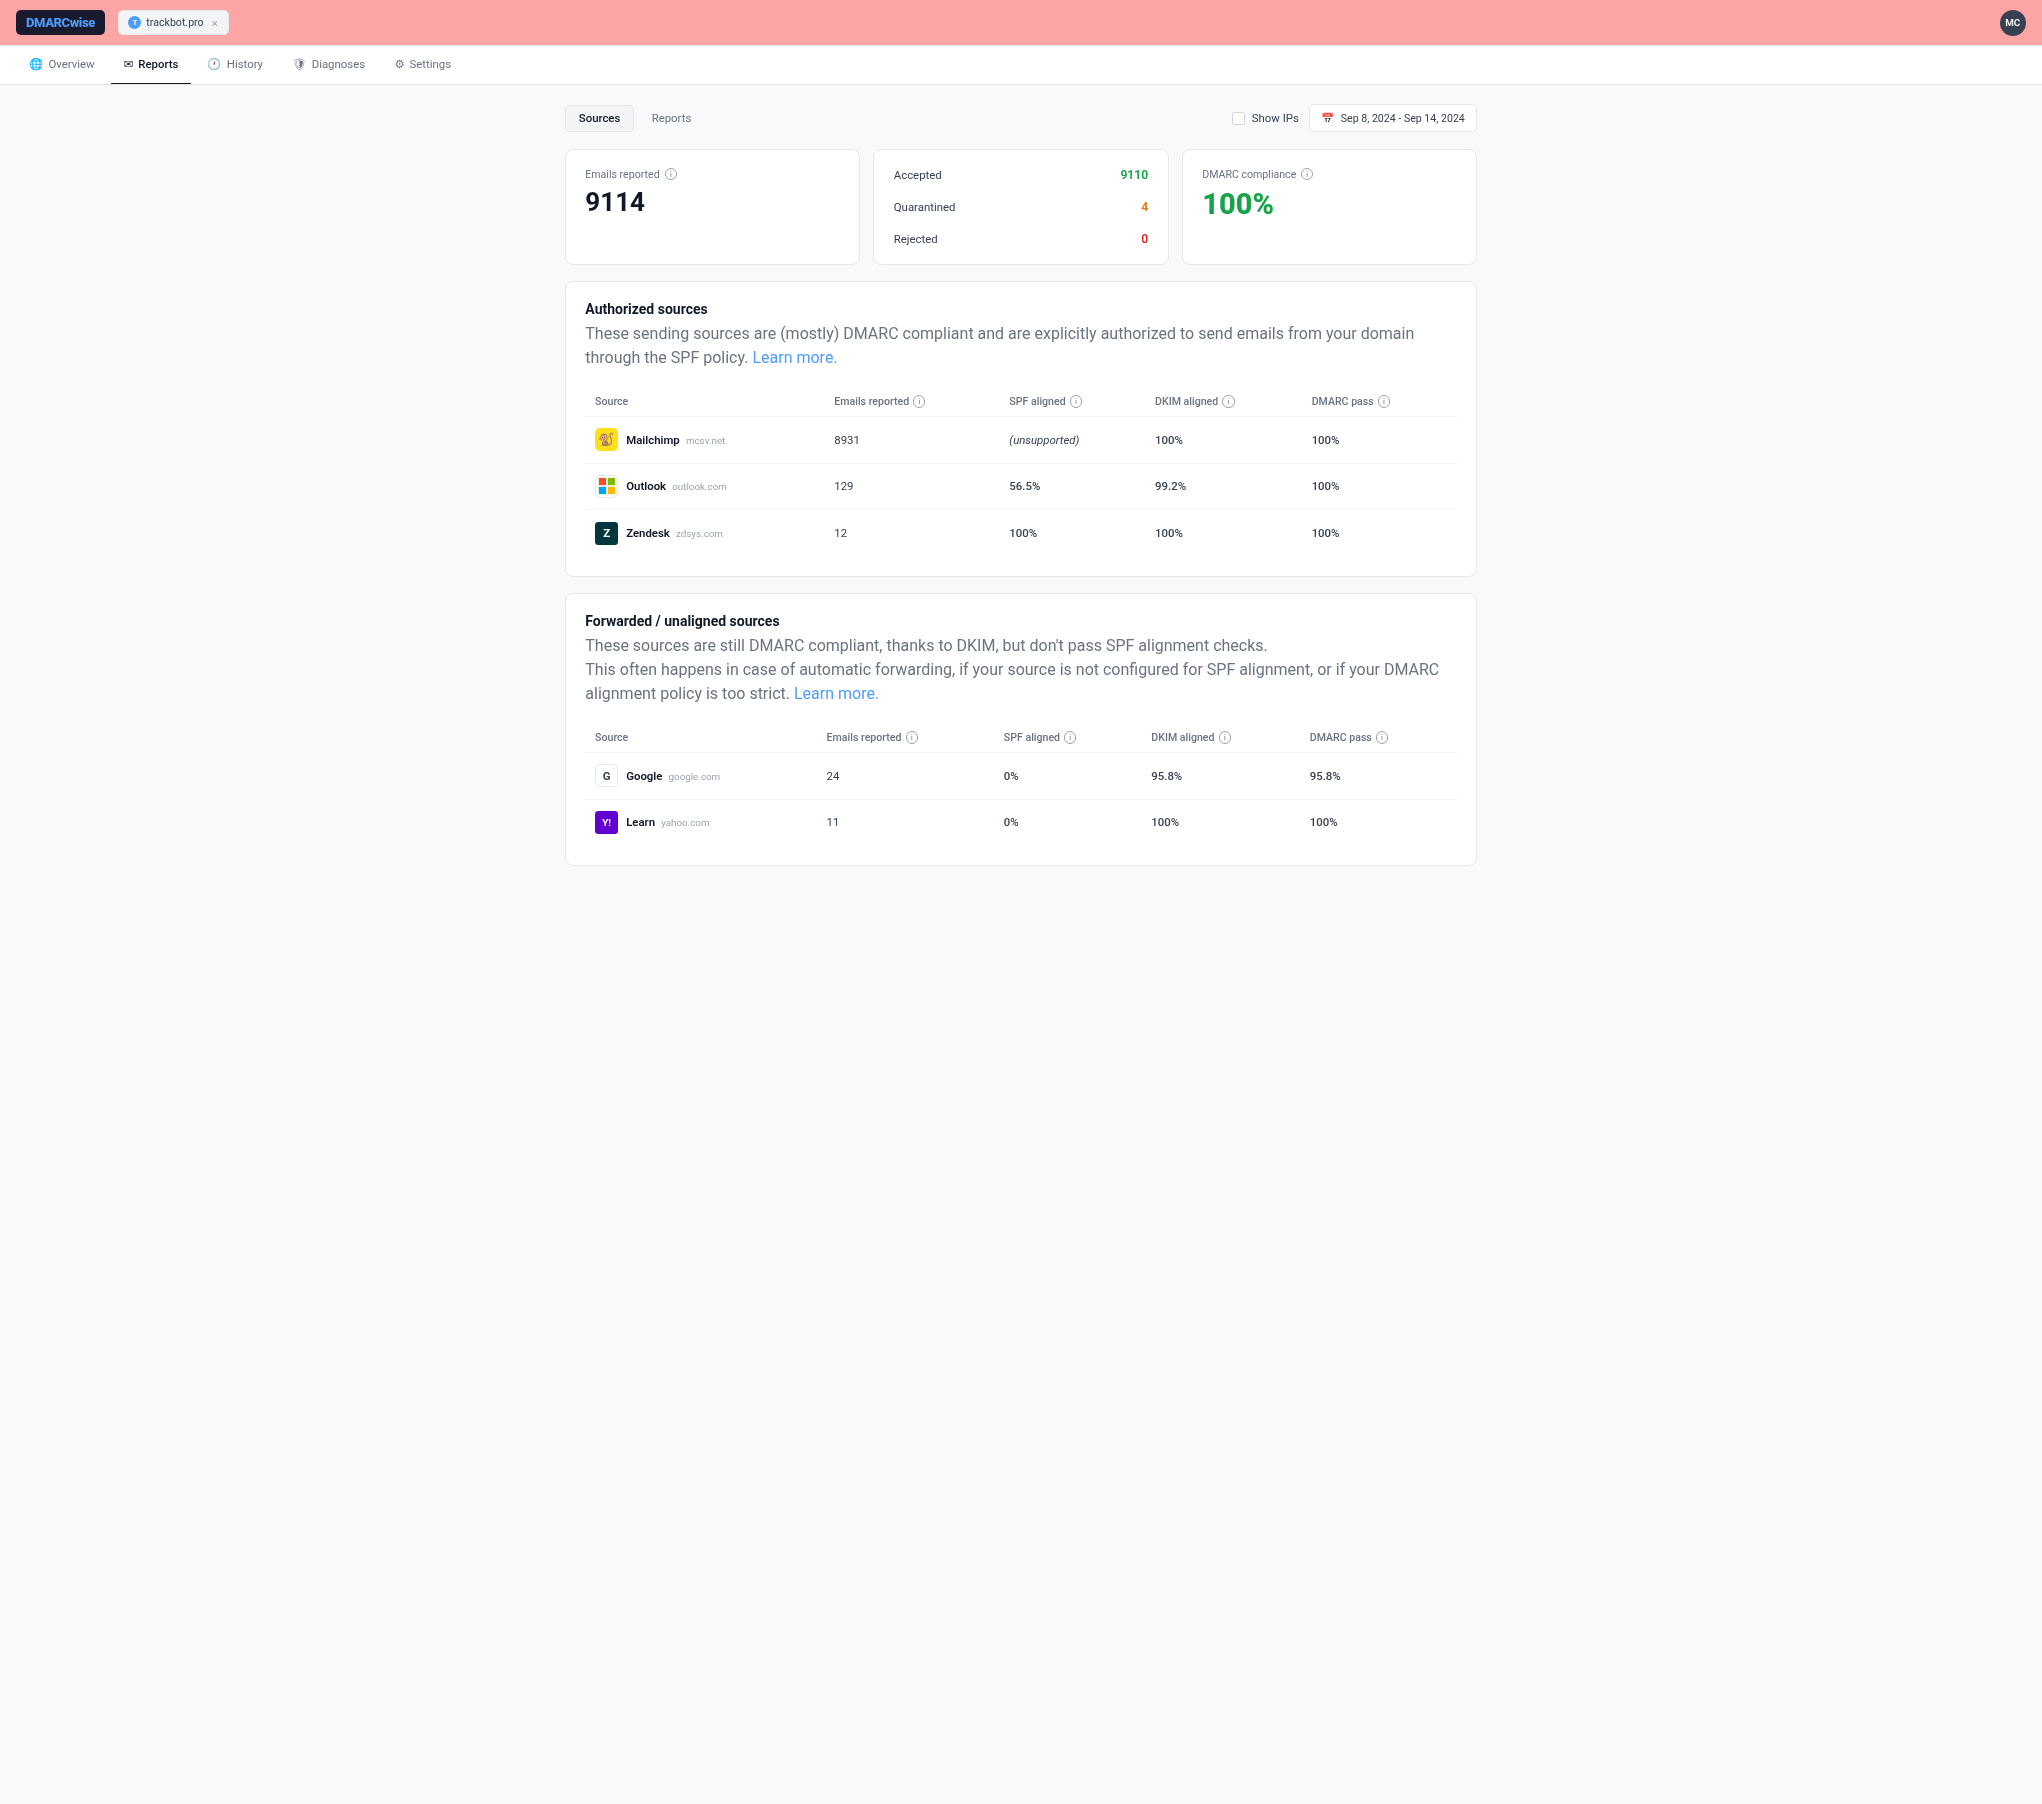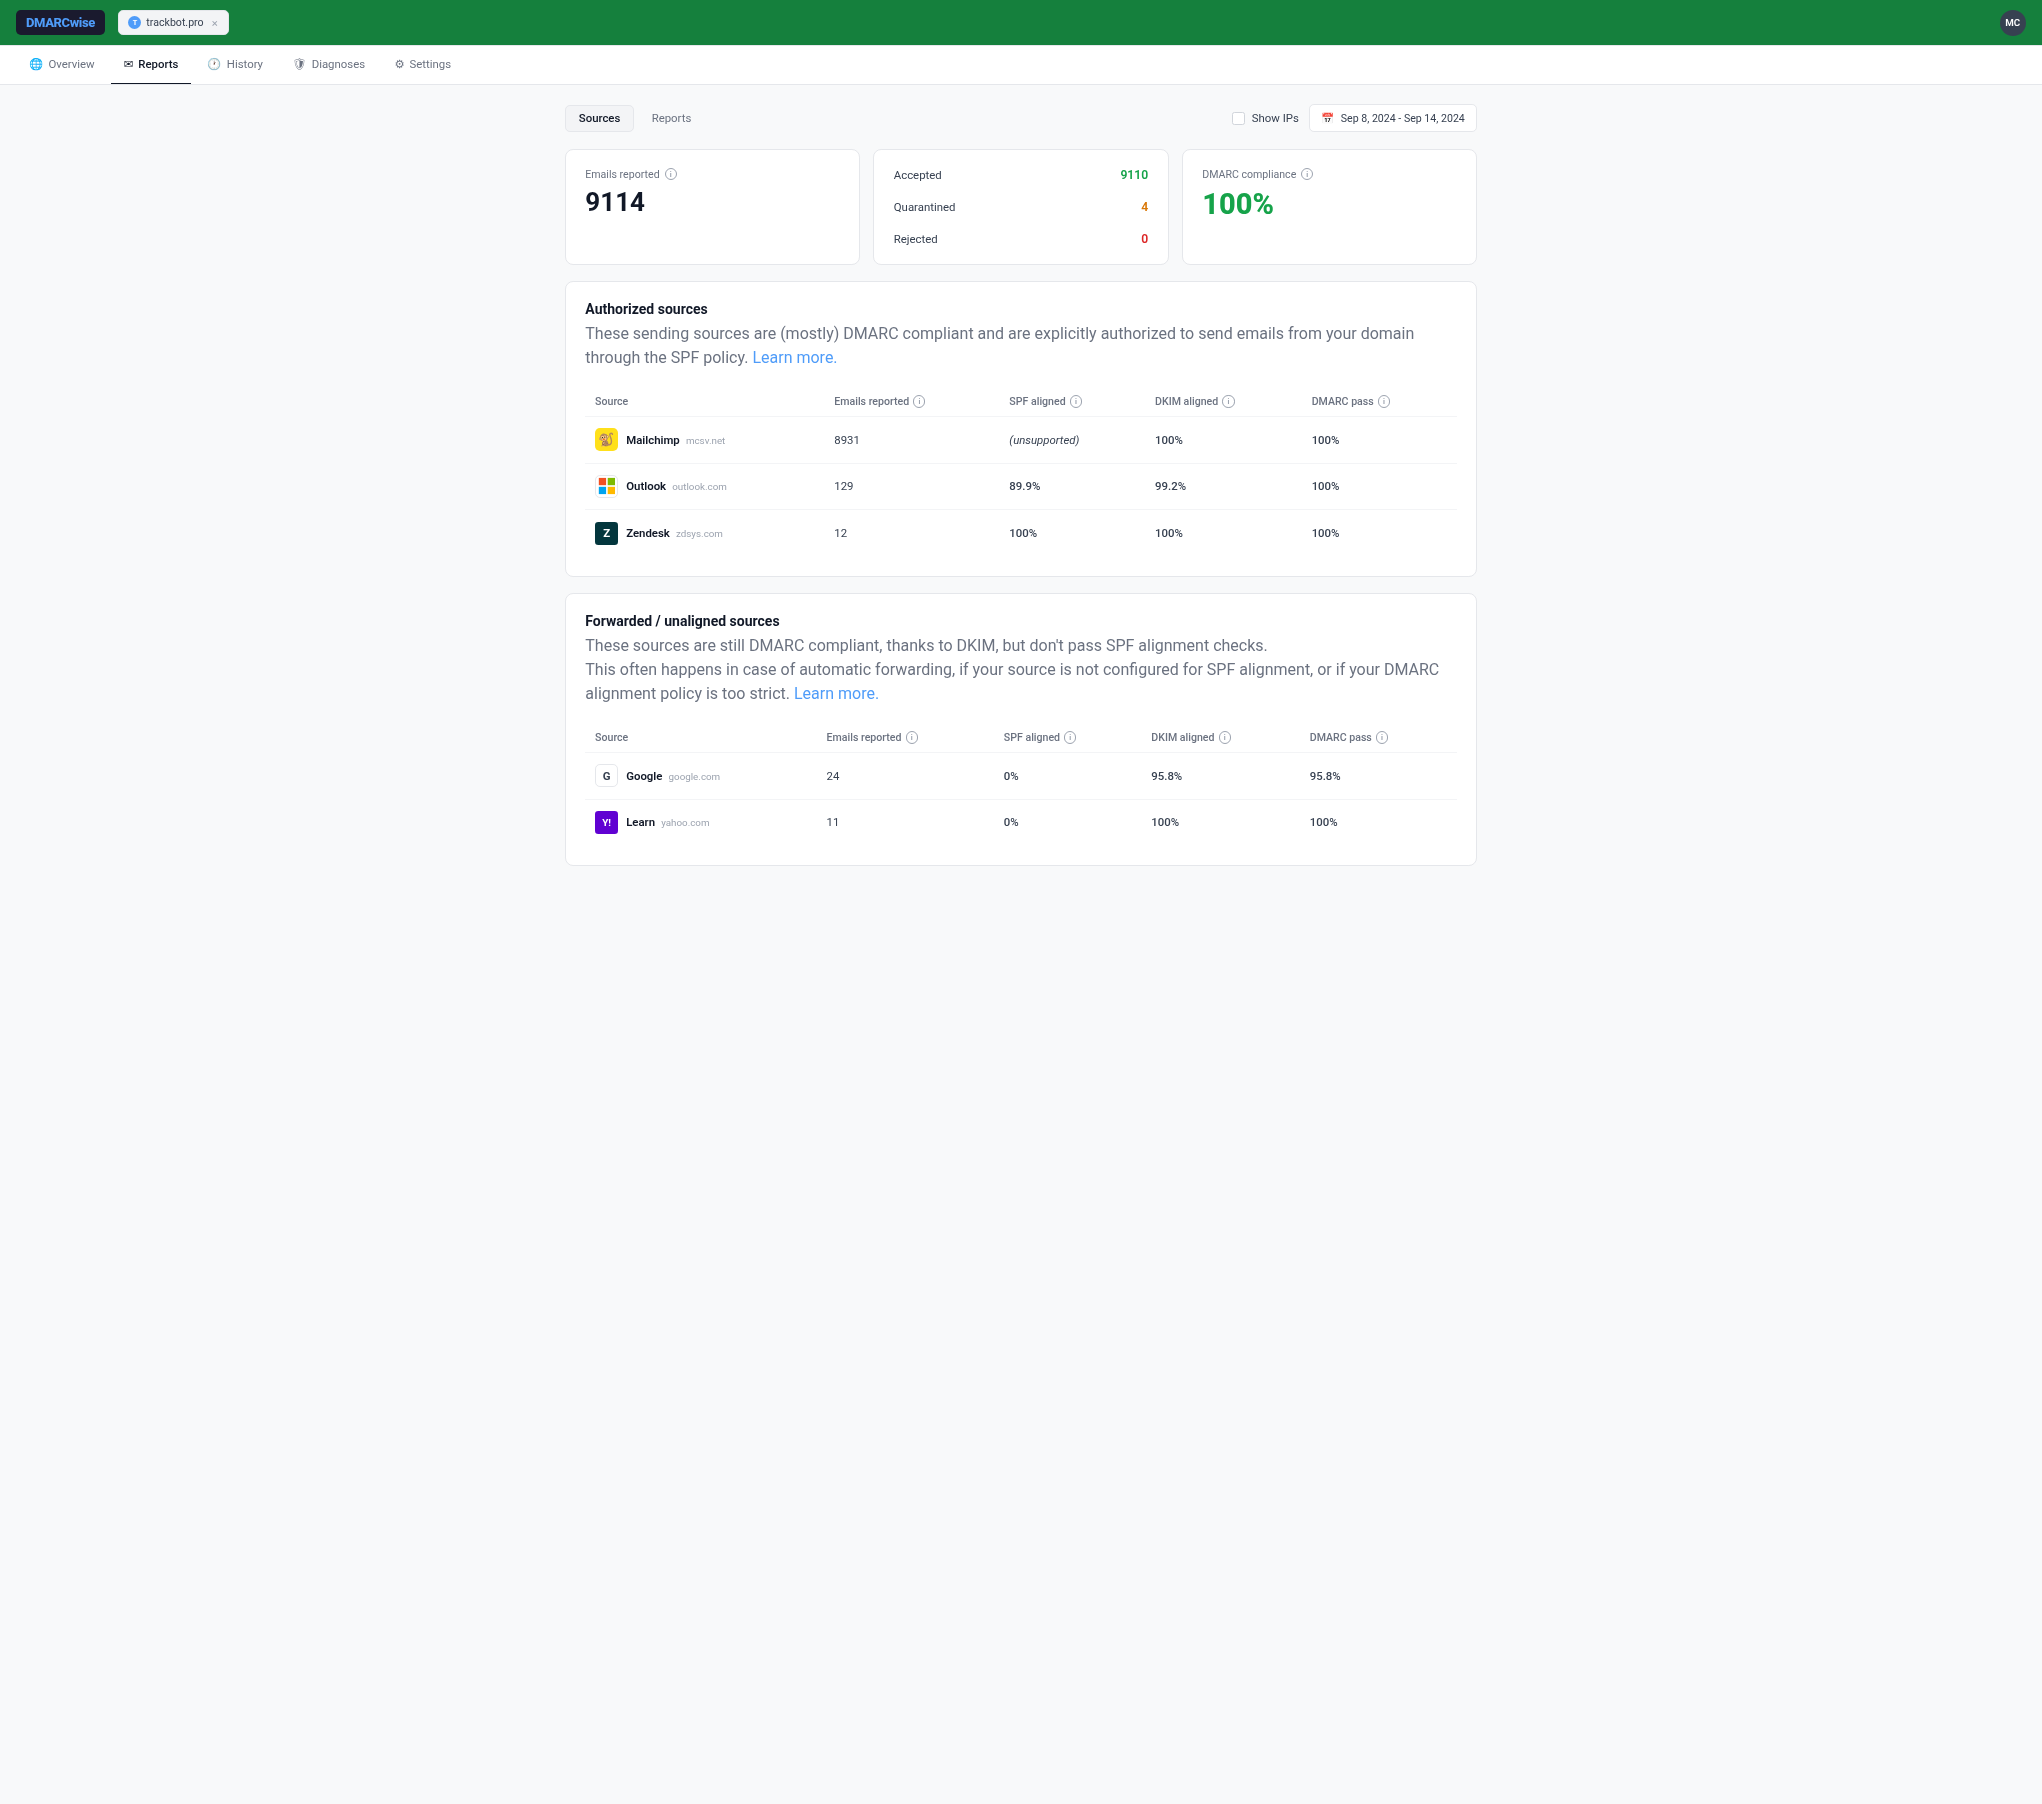--- a/index.html
+++ b/index.html
@@ -1,19 +1,19 @@
 <!DOCTYPE html>
 <html style="font-size:13px"><head>
   <meta charset="utf-8">
   <style>
     * { box-sizing: border-box; margin: 0; padding: 0; }
     body { font-family: -apple-system, BlinkMacSystemFont, 'Segoe UI', Roboto, sans-serif; background: #f8f9fa; color: #1a1a1a; font-size: 11.4px; }
 
     
-    .topbar { display: flex; align-items: center; justify-content: space-between; background: #15803d; padding: 0 16.3px; height: 46px; border-bottom: 0.8px solid #e5e7eb; }
+    .topbar { display: flex; align-items: center; justify-content: space-between; background: #fca5a5; padding: 0 16.3px; height: 46px; border-bottom: 0.8px solid #e5e7eb; }
     .topbar-left { display: flex; align-items: center; gap: 13px; }
     .logo { background: #1a1a2e; color: #fff; font-weight: 800; font-size: 13px; padding: 4.9px 9.8px; border-radius: 4.9px; letter-spacing: -0.4px; }
     .logo span { color: #4f9cf9; }
     .domain-tab { display: flex; align-items: center; gap: 4.9px; background: #f3f4f6; border: 0.8px solid #e5e7eb; border-radius: 4.9px; padding: 4.1px 9.8px; font-size: 10.6px; color: #374151; }
     .domain-icon { width: 13px; height: 13px; border-radius: 50%; background: #4f9cf9; display: flex; align-items: center; justify-content: center; color: #fff; font-size: 7.3px; font-weight: bold; }
     .domain-close { color: #9ca3af; cursor: pointer; font-size: 11.4px; margin-left: 3.3px; }
     .avatar { width: 26px; height: 26px; border-radius: 50%; background: #374151; color: #fff; display: flex; align-items: center; justify-content: center; font-size: 9.8px; font-weight: 600; }
 
     
     .nav { display: flex; align-items: center; background: #fff; border-bottom: 0.8px solid #e5e7eb; padding: 0 16.3px; gap: 3.3px; }
@@ -238,21 +238,21 @@
         <rect x="12" y="12" width="9" height="9" fill="#ffb900"></rect>
       </svg>
     </div>
           <span>
             <span class="source-name">Outlook</span>
             <span class="source-domain">outlook.com</span>
           </span>
         </div>
       </td>
       <td>129</td>
-      <td class="td-yellow">89.9%</td>
+      <td class="td-yellow">56.5%</td>
       <td class="td-green">99.2%</td>
       <td class="td-green">100%</td>
     </tr>
           <tr>
       <td>
         <div class="source-cell">
           <div class="source-logo logo-zendesk" style="background:#03363d;color:#fff;display:flex;align-items:center;justify-content:center;font-size:11.4px;font-weight:bold;">Z</div>
           <span>
             <span class="source-name">Zendesk</span>
             <span class="source-domain">zdsys.com</span>

